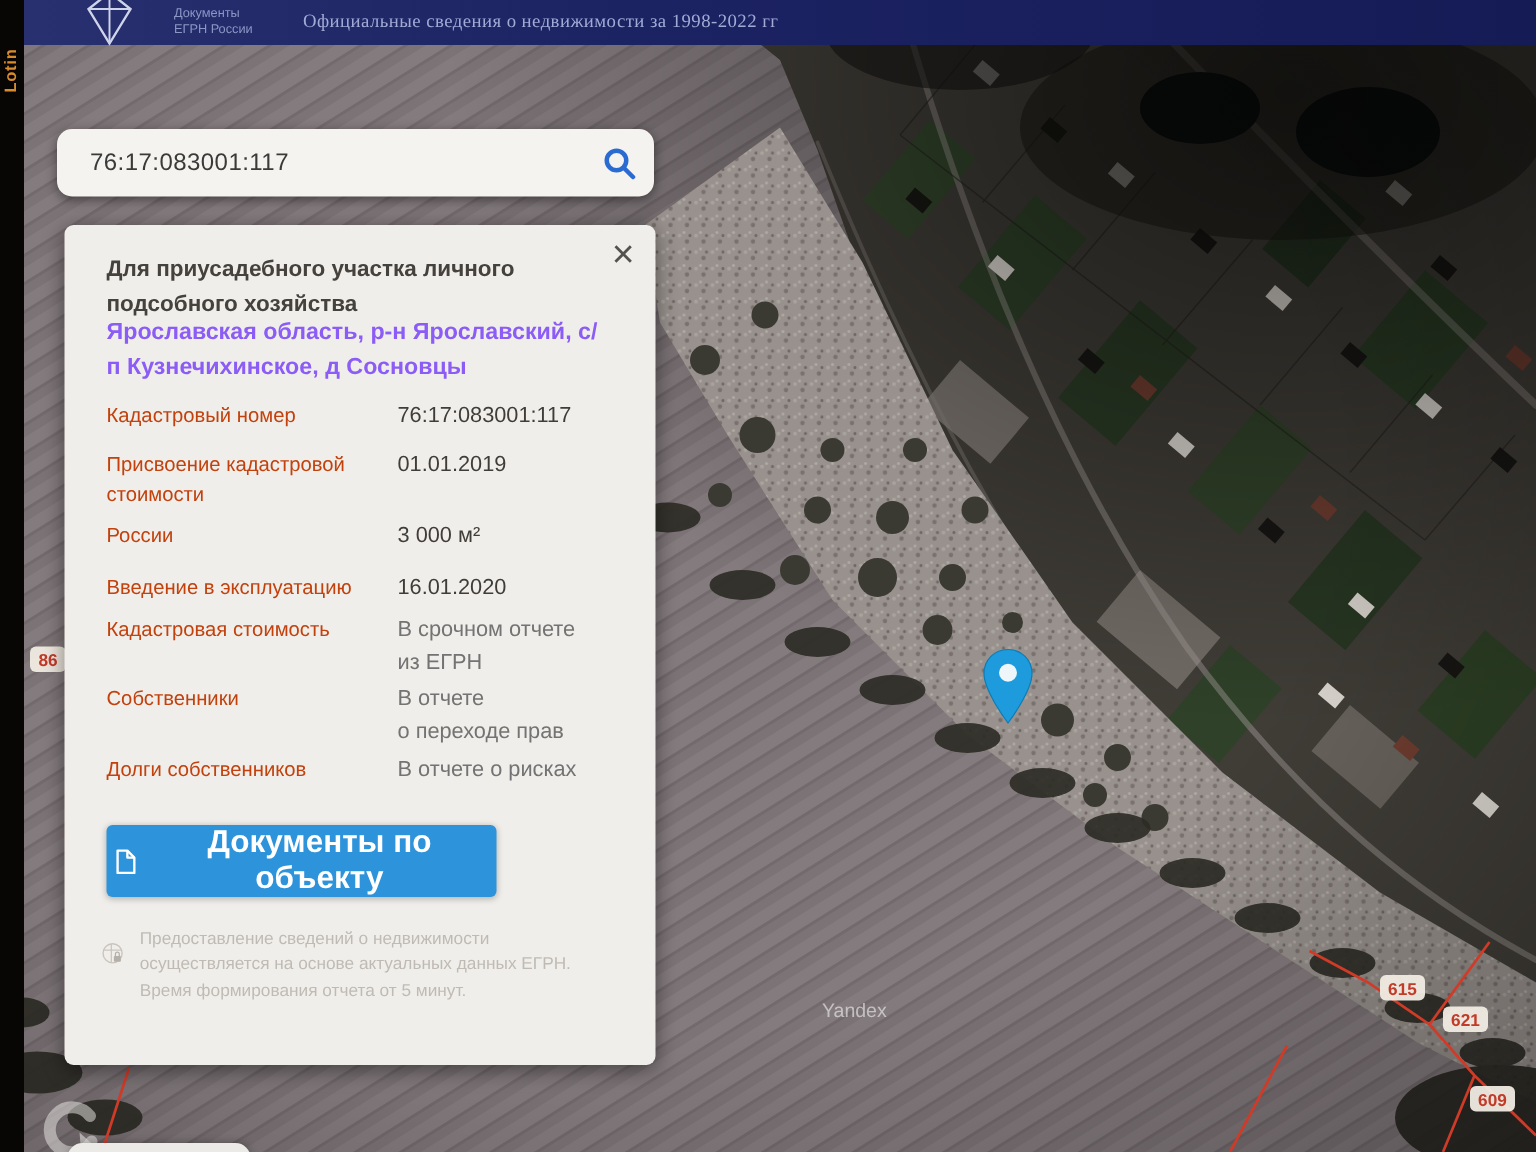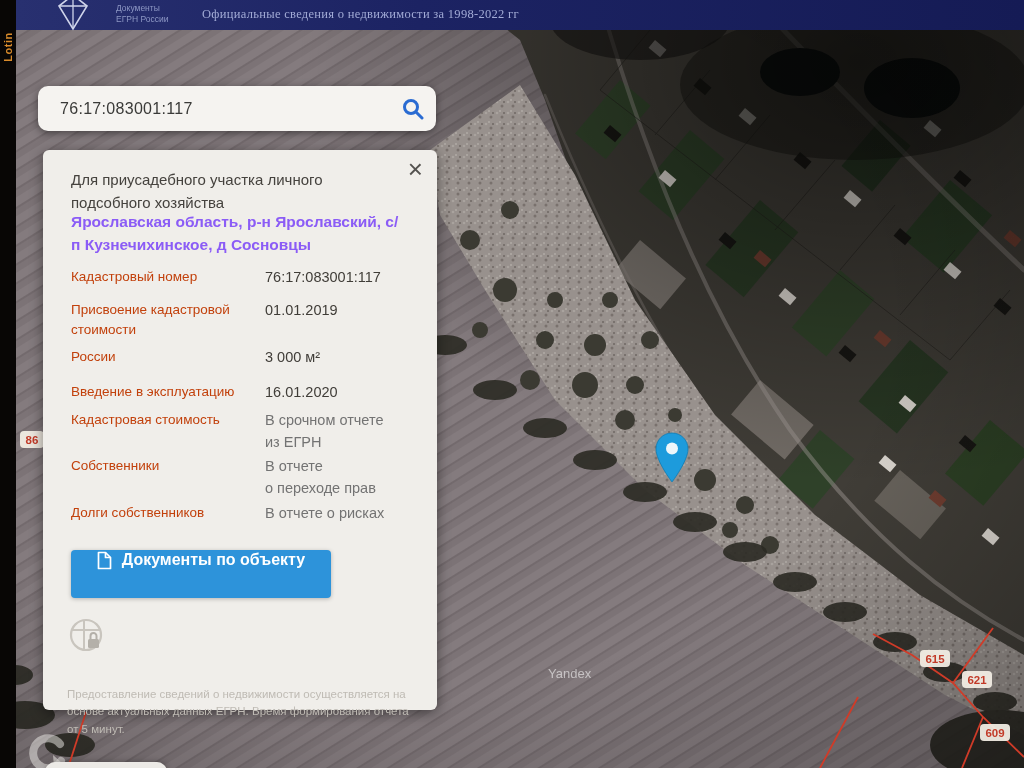--- a/index.html
+++ b/index.html
@@ -19,33 +19,33 @@
   .hdr-tagline{position:absolute;left:186px;top:7px;color:#a2abd6;font-size:12.5px;letter-spacing:.3px;font-family:Liberation Serif, serif;}
   
   .searchbar{position:absolute;left:38px;top:86px;width:398px;height:45px;background:#f5f3f0;
     border-radius:10px;box-shadow:0 2px 8px rgba(0,0,0,.45);z-index:6;display:flex;align-items:center;}
   .search-text{flex:1;padding-left:22px;font-size:16px;color:#3a3a38;letter-spacing:.3px;}
   .search-btn{width:46px;height:45px;display:flex;align-items:center;justify-content:center;cursor:pointer;}
   
   .panel{position:absolute;left:43px;top:150px;width:394px;height:560px;background:#f0eeea;
     border-radius:6px;box-shadow:0 3px 14px rgba(0,0,0,.45);z-index:6;}
   .close-x{position:absolute;right:10px;top:2px;font-size:26px;color:#54524f;cursor:pointer;line-height:1;padding:4px;}
-  .subtitle{position:absolute;left:28px;top:18px;width:316px;font-size:15px;color:#45423e;line-height:1.55;}
+  .subtitle{position:absolute;left:28px;top:18px;width:316px;font-size:15px;color:#45423e;line-height:1.55;font-weight:bold;}
   .address{position:absolute;left:28px;top:60px;width:330px;font-size:15.5px;font-weight:bold;
     color:#8b5cf6;line-height:1.5;}
   .row{position:absolute;left:28px;right:20px;}
   .row-label{position:absolute;left:0;top:0;width:178px;font-size:13.5px;color:#c2410c;line-height:1.45;}
   .row-value{position:absolute;left:194px;top:0;width:165px;font-size:14.5px;color:#403d38;
     line-height:1.5;white-space:pre-line;}
   .row-value.link{color:#737373;cursor:pointer;}
   .doc-btn{position:absolute;left:28px;top:400px;width:260px;height:48px;background:#2d93da;
-    border:none;border-radius:4px;color:#fff;font-weight:bold;font-size:16px;display:flex;
-    justify-content:center;gap:10px;cursor:pointer;
+    border:none;border-radius:4px;color:#fff;font-weight:bold;font-size:21px;display:flex;
+    align-items:center;justify-content:center;gap:10px;cursor:pointer;
     font-family:"Liberation Sans","DejaVu Sans",sans-serif;box-shadow:0 1px 4px rgba(0,0,0,.25);}
-  .disclaimer{position:absolute;left:24px;top:466px;width:342px;display:flex;gap:28px;align-items:flex-start;flex-direction:column;}
+  .disclaimer{position:absolute;left:24px;top:466px;width:342px;display:flex;gap:10px;align-items:flex-start;}
   .disclaimer-text{font-size:11.5px;color:#bfbbb4;line-height:1.5;padding-top:2px;}
   
   .map{position:absolute;inset:0;z-index:0;}
   .pin{position:absolute;left:655px;top:432px;z-index:2;}
   .dk-watermark{position:absolute;left:26px;top:712px;display:flex;align-items:center;gap:8px;z-index:3;}
   .dk-text{font-size:34px;font-weight:bold;color:rgba(240,238,234,.5);letter-spacing:.5px;margin-top:45px;}
   .sliver{position:absolute;left:45px;top:762px;width:122px;height:10px;background:#eceae6;
     border-radius:10px 10px 0 0;z-index:4;box-shadow:0 0 6px rgba(0,0,0,.3);}
 </style>
 </head>

